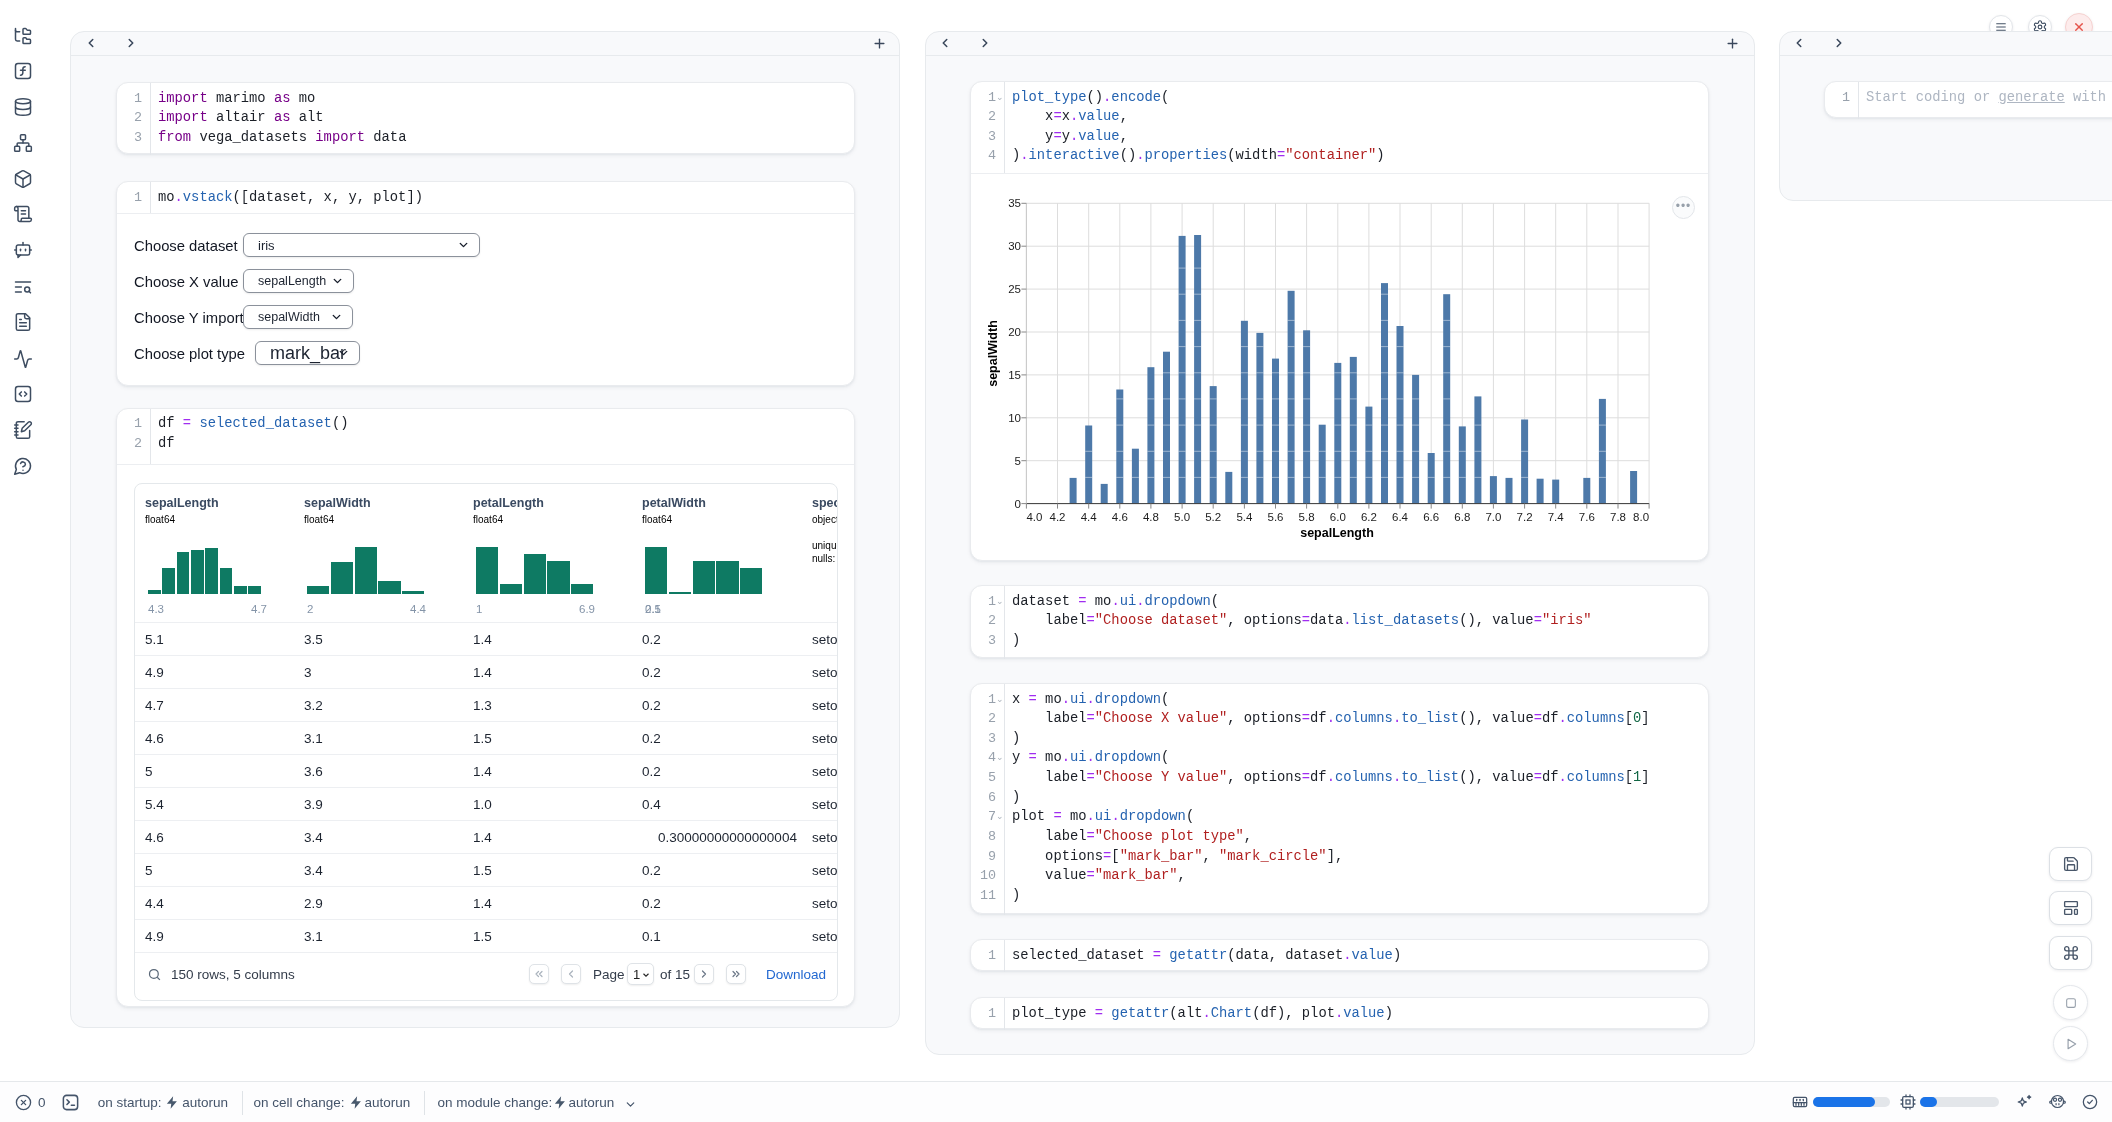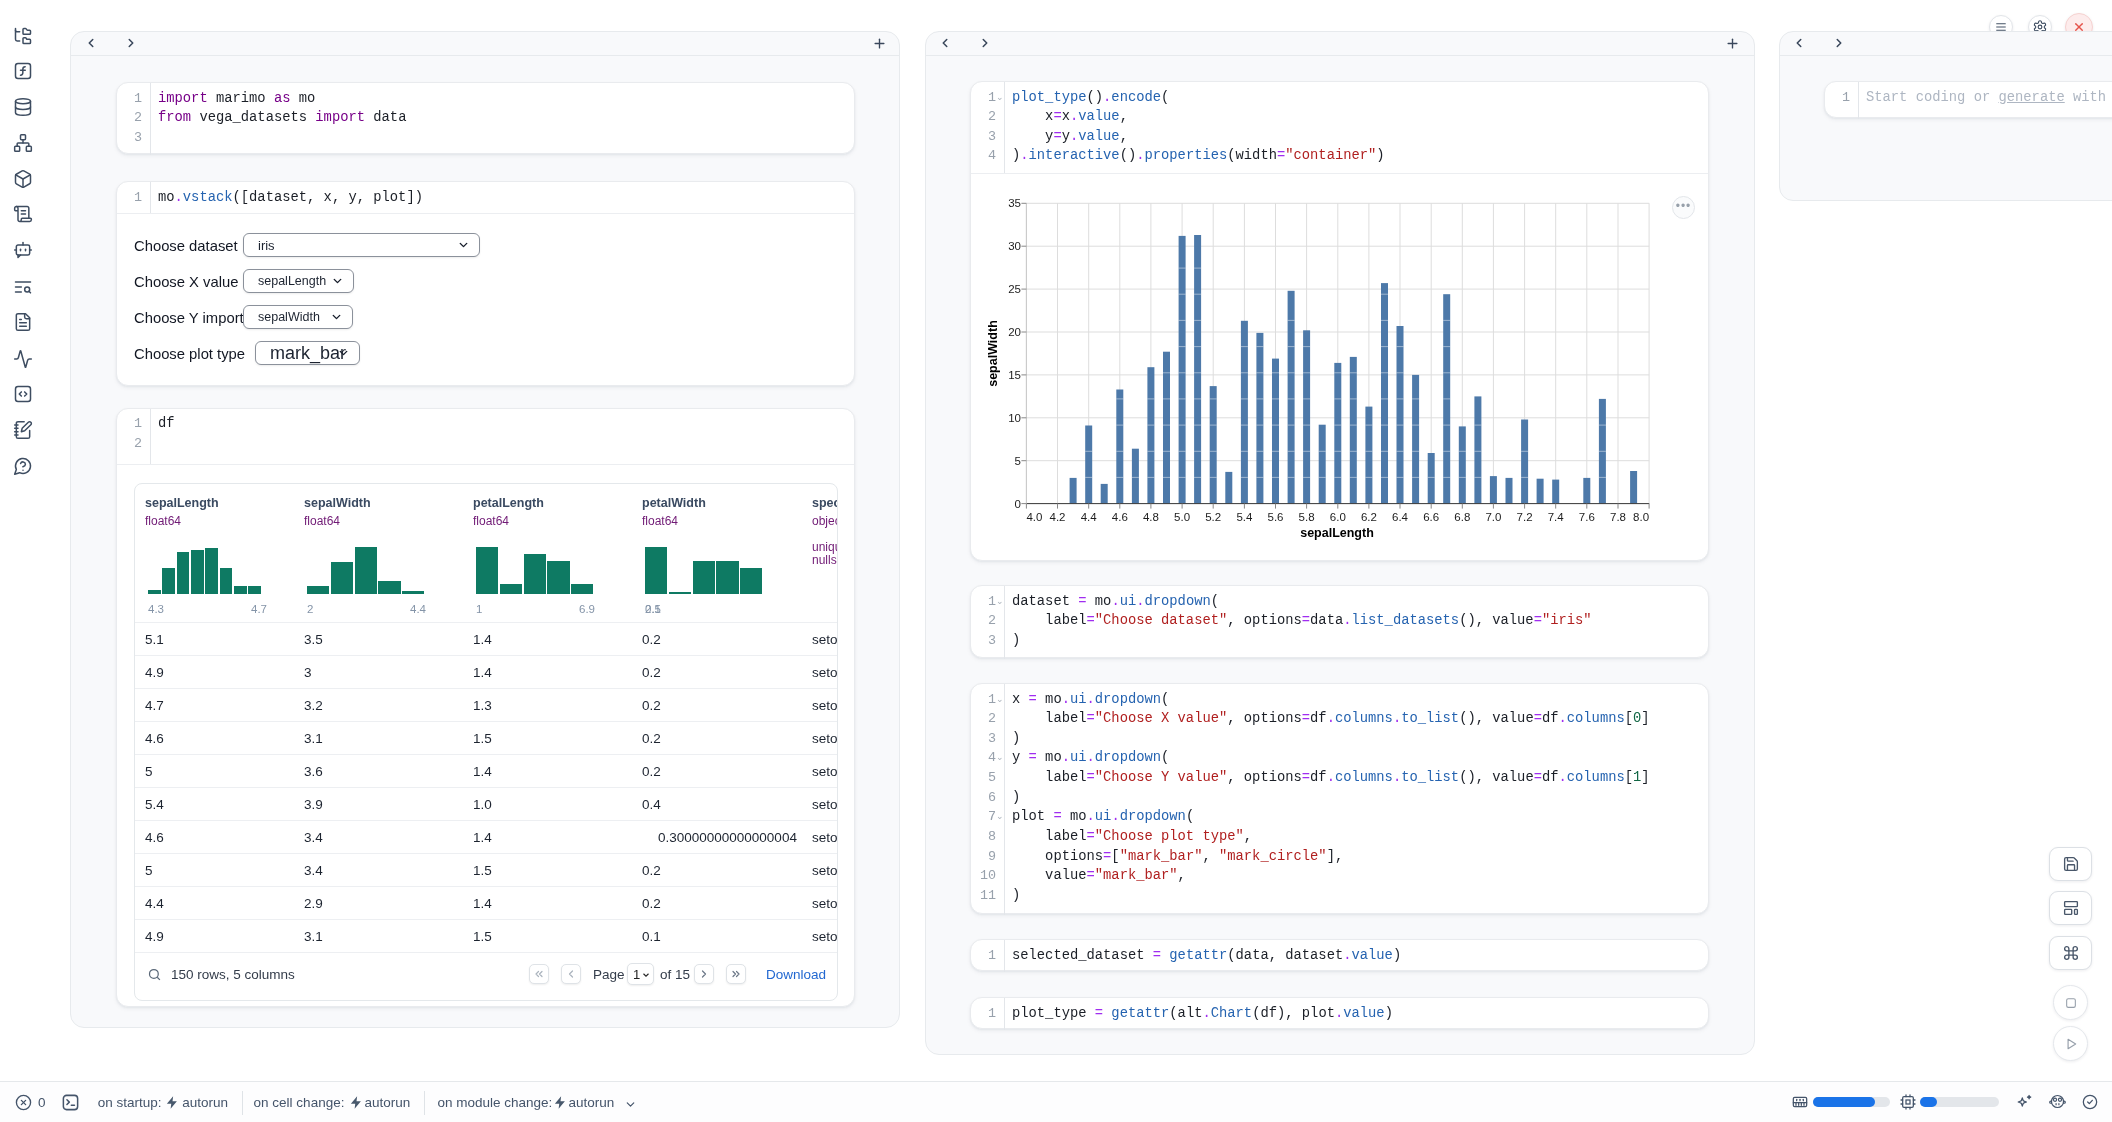--- a/index.html
+++ b/index.html
@@ -17,21 +17,21 @@
 .k{color:#770088}.f{color:#2563b0}.o{color:#a02df0}.s{color:#b01f1f}.n{color:#116644}
 .fold{position:absolute;font-size:9px;color:#aab2bc;}
 .odiv{position:absolute;left:0;right:0;height:1px;background:#eceef1}
 .lbl{font-size:14.8px;color:#121723}
 .sel{position:absolute;background:#fff;border:1px solid #8b919b;border-radius:6px;
  box-shadow:0 1px 2px rgba(0,0,0,.08);font-size:13px;color:#1c2330;}
 .sel span{position:absolute;left:14px;top:50%;transform:translateY(-50%)}
 .sel svg{position:absolute;right:9px;top:50%;transform:translateY(-50%)}
 .tbl{position:absolute;background:#fff;border:1px solid #e4e8eb;border-radius:8px;overflow:hidden}
 .th{position:absolute;font-size:12.5px;font-weight:bold;color:#3a4a61}
-.tt{position:absolute;font-size:12px;color:#701a75}
+.tt{position:absolute;font-size:10px;color:#000000}
 .axl{position:absolute;font-size:11.5px;color:#8494a8}
 .tv{position:absolute;font-size:13.5px;color:#1d2430}
 .rowline{position:absolute;left:0;right:0;height:1px;background:#edeff2}
 .pbtn{position:absolute;width:20px;height:20px;background:#fff;border:1px solid #dfe3e7;
  border-radius:5px;box-shadow:0 1px 2px rgba(0,0,0,.07)}
 svg{display:block}
 .ftxt{position:absolute;font-size:13.5px;color:#44546a;white-space:nowrap}
 .rbtn{position:absolute;left:2049px;width:43px;height:34px;background:#fff;border:1px solid #dce0e5;
  border-radius:9px;box-shadow:0 1px 3px rgba(20,30,50,.08)}
 .rbtn svg{position:absolute;left:50%;top:50%;transform:translate(-50%,-50%)}
@@ -213,21 +213,21 @@
       <path d="m9 18 6-6-6-6"></path>
     </svg>
   </div>
 <div class="cell" style="left:116px;top:82px;width:739px;height:72px">
 <div class="gut" style="padding-top:5.5px;height:72px">
       <div>1</div>
       <div>2</div>
       <div>3</div>
     </div>
 <div class="gline" style="height:72px"></div>
-<div class="code" style="padding-top:5.5px;height:72px"><div><span class="k">import</span> marimo <span class="k">as</span> mo</div><div><span class="k">from</span> vega_datasets <span class="k">import</span> data</div></div>
+<div class="code" style="padding-top:5.5px;height:72px"><div><span class="k">import</span> marimo <span class="k">as</span> mo</div><div><span class="k">import</span> altair <span class="k">as</span> alt</div><div><span class="k">from</span> vega_datasets <span class="k">import</span> data</div></div>
 </div>
 <div class="cell" style="left:116px;top:181px;width:739px;height:205px">
 <div class="gut" style="padding-top:5.5px;height:31px">
       <div>1</div>
     </div>
 <div class="gline" style="height:31px"></div>
 <div class="code" style="padding-top:5.5px;height:31px"><div>mo<span class="o">.</span><span class="f">vstack</span>([dataset, x, y, plot])</div></div>
 <div class="odiv" style="top:31px"></div>
 <div class="abs lbl" style="left:17px;top:56px">Choose dataset</div>
 <div class="sel" style="left:126px;top:51px;width:237px;height:24px">
@@ -257,21 +257,21 @@
         <path d="m6 9 6 6 6-6"></path>
       </svg>
     </div>
 </div>
 <div class="cell" style="left:116px;top:407.5px;width:739px;height:599px">
 <div class="gut" style="padding-top:5.5px;height:55px">
       <div>1</div>
       <div>2</div>
     </div>
 <div class="gline" style="height:55px"></div>
-<div class="code" style="padding-top:5.5px;height:55px"><div>df</div></div>
+<div class="code" style="padding-top:5.5px;height:55px"><div>df <span class="o">=</span> <span class="f">selected_dataset</span>()</div><div>df</div></div>
 <div class="odiv" style="top:55px"></div>
 <div class="tbl" style="left:17px;top:74px;width:704px;height:518px">
 <div class="th" style="left:10px;top:12px">sepalLength</div>
 <div class="tt" style="left:10px;top:30px">float64</div>
 <div class="th" style="left:169px;top:12px">sepalWidth</div>
 <div class="tt" style="left:169px;top:30px">float64</div>
 <div class="th" style="left:338px;top:12px">petalLength</div>
 <div class="tt" style="left:338px;top:30px">float64</div>
 <div class="th" style="left:507px;top:12px">petalWidth</div>
 <div class="tt" style="left:507px;top:30px">float64</div>

